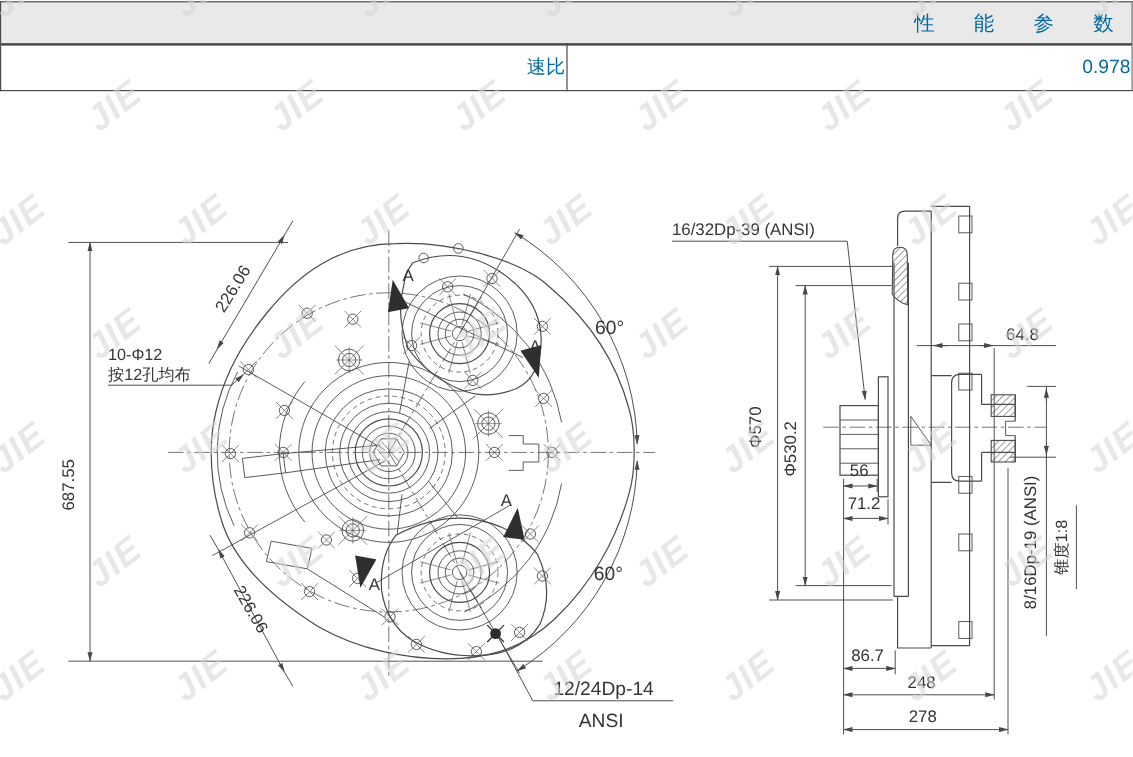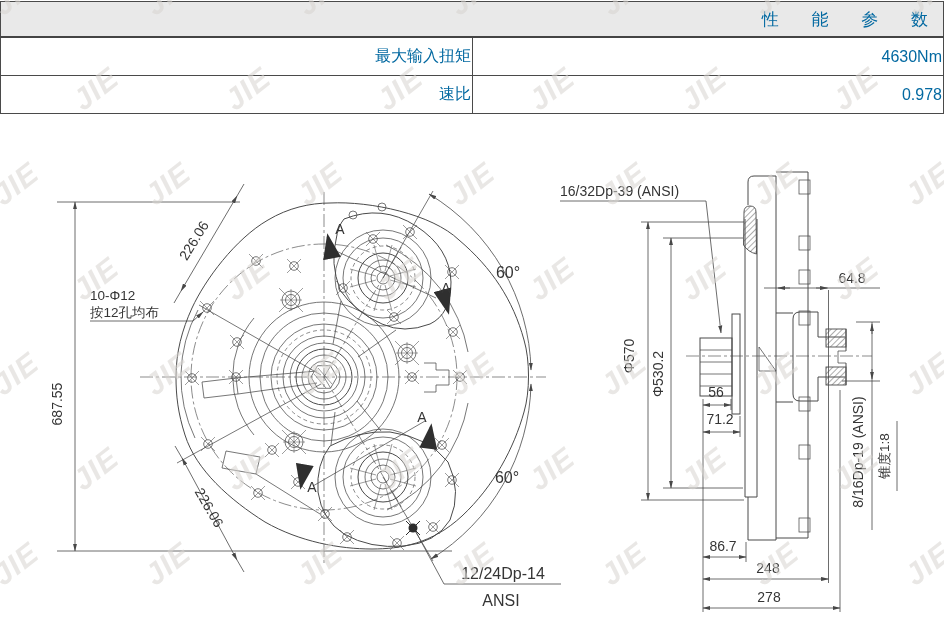--- a/index.html
+++ b/index.html
@@ -35,24 +35,20 @@
 <div id="page">
 
   <table id="spec">
     <colgroup>
         <col class="c1">
         <col>
       </colgroup>
     <tbody>
         <tr>
           <td colspan="2" class="hdr">性 能 参 数</td>
-        </tr>
-    <tr>
-      <td class="lbl">最大输入扭矩</td>
-      <td class="val">4630Nm</td>
         </tr>
     <tr>
       <td class="lbl">速比</td>
       <td class="val">0.978</td>
         </tr>
   </tbody>
     </table>
 
   <svg id="draw" width="944" height="631" viewBox="0 0 944 631">
     <defs>

